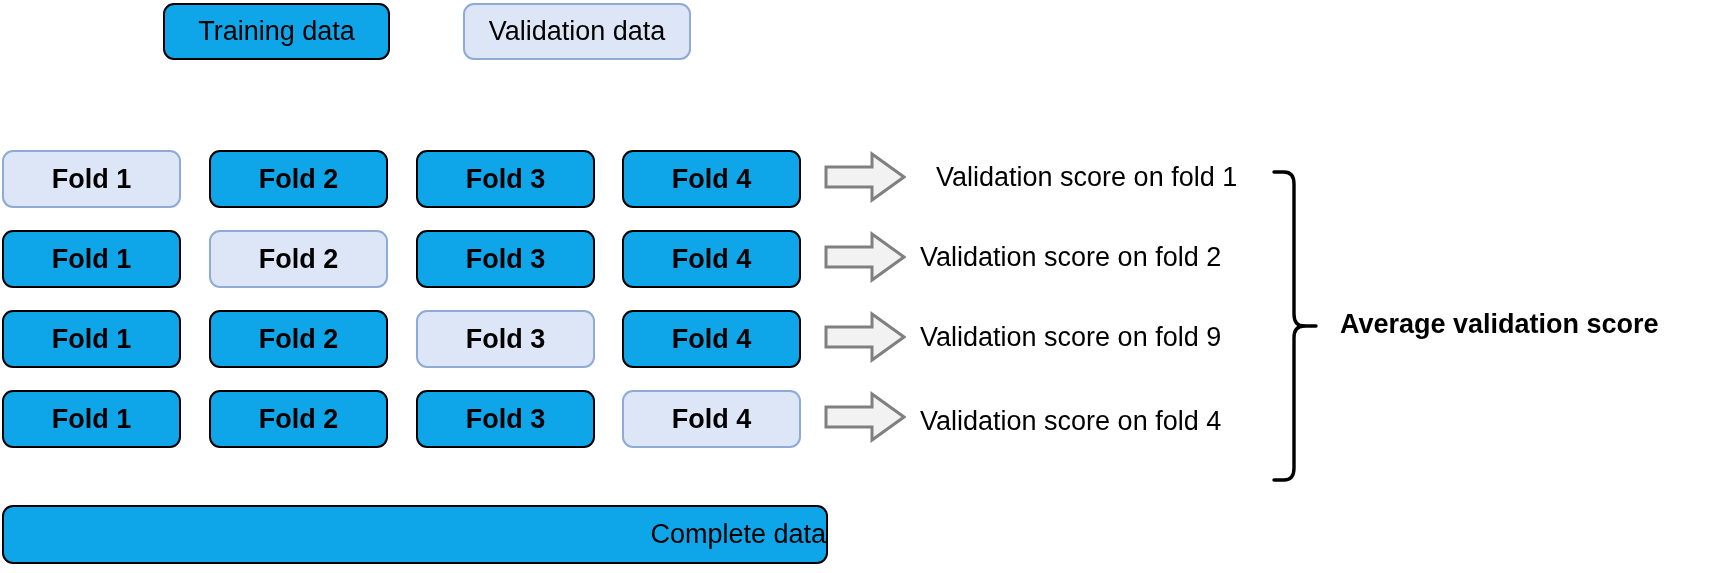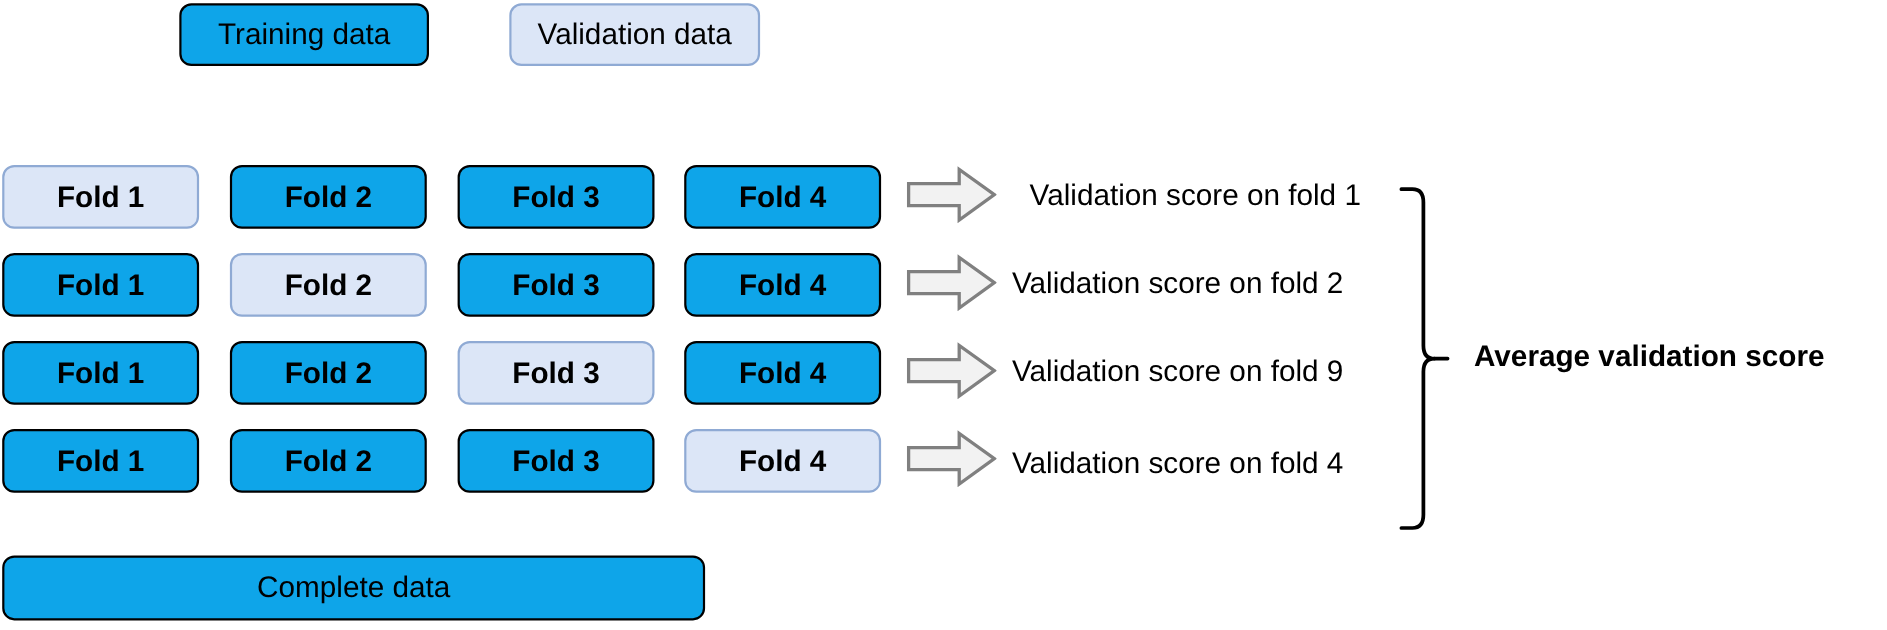--- a/index.html
+++ b/index.html
@@ -49,22 +49,23 @@
   .fold-box {
     height: 58px;
     width: 179px;
     font-weight: bold;
   }
 
   
   .complete-box {
     left: 2px;
     top: 505px;
-    width: 639px;
+    width: 826px;
     height: 59px;
+    justify-content: flex-end;
   }
 
   
   .arrow {
     position: absolute;
     width: 82px;
     height: 52px;
   }
 
   

